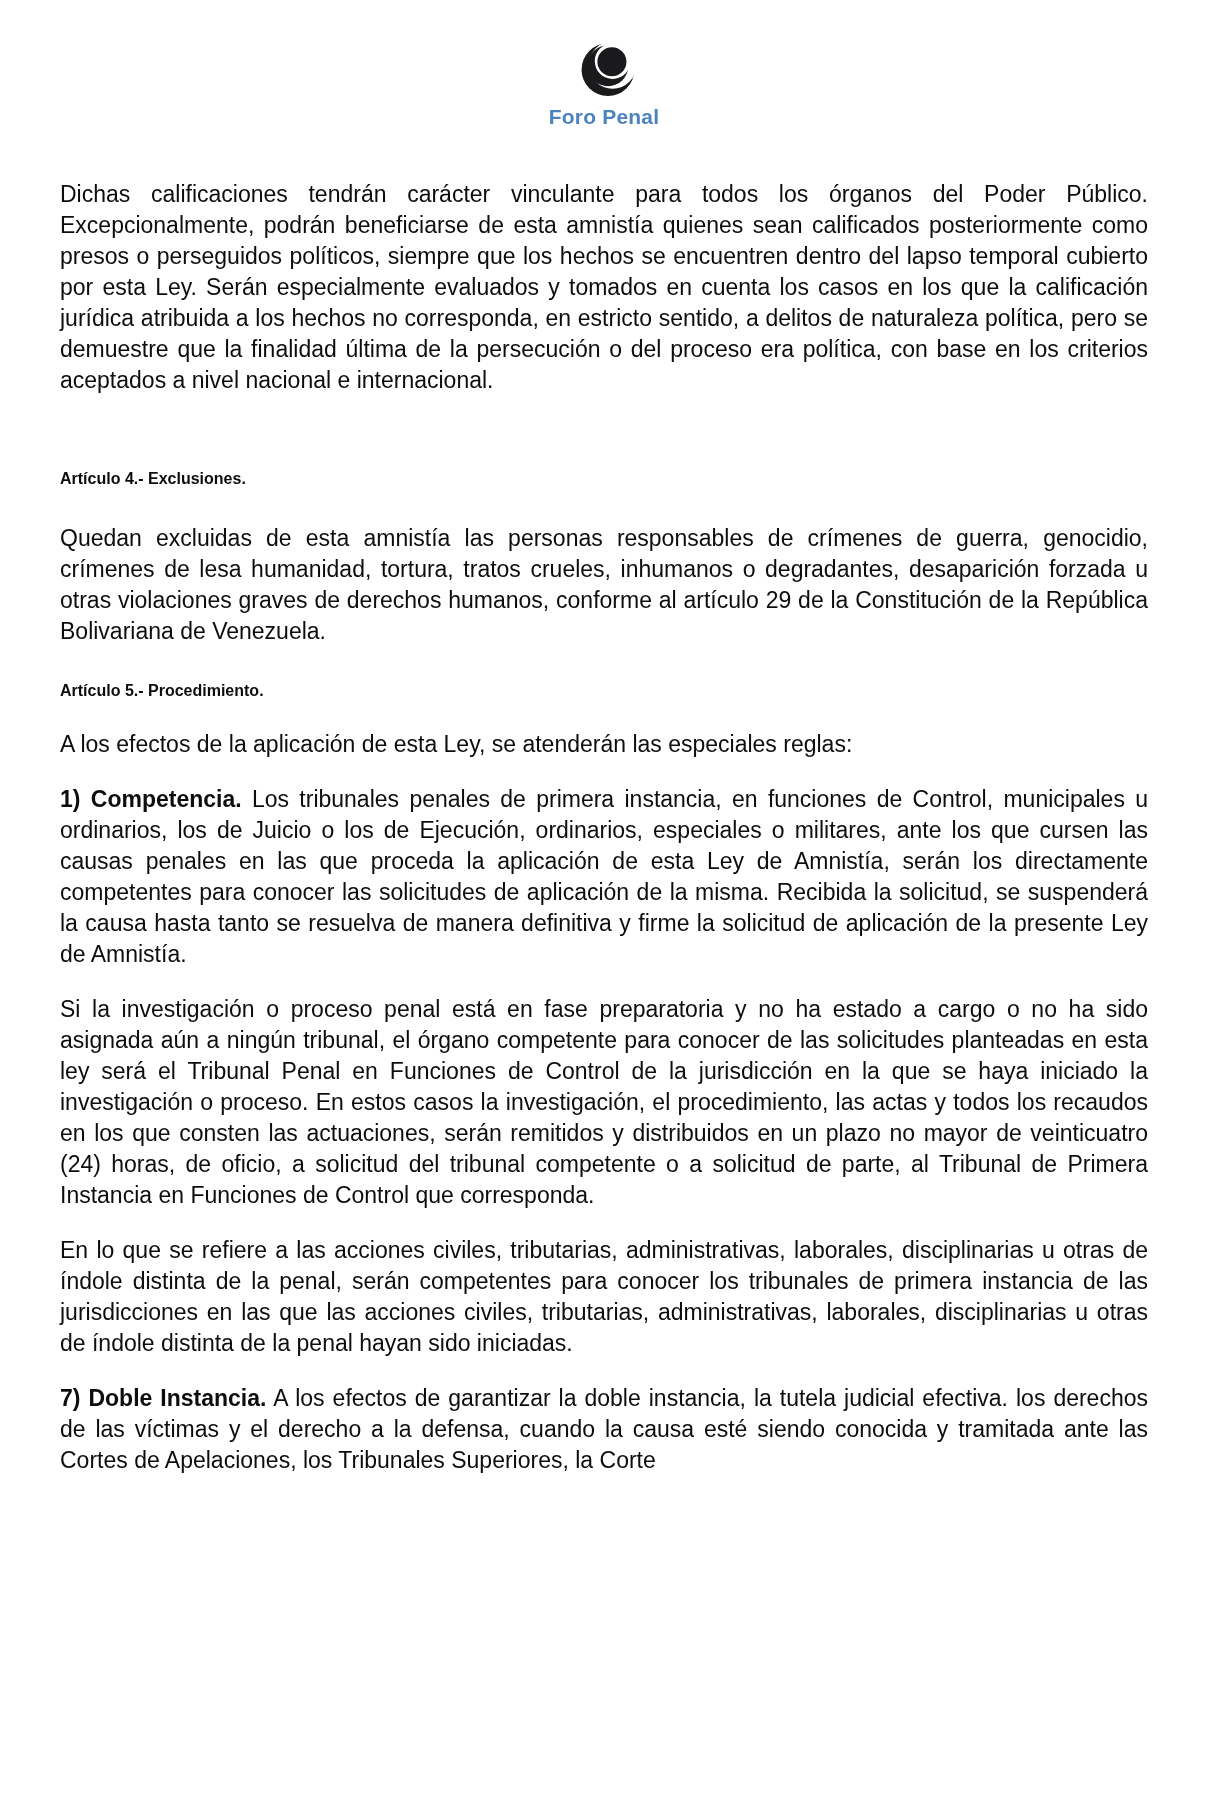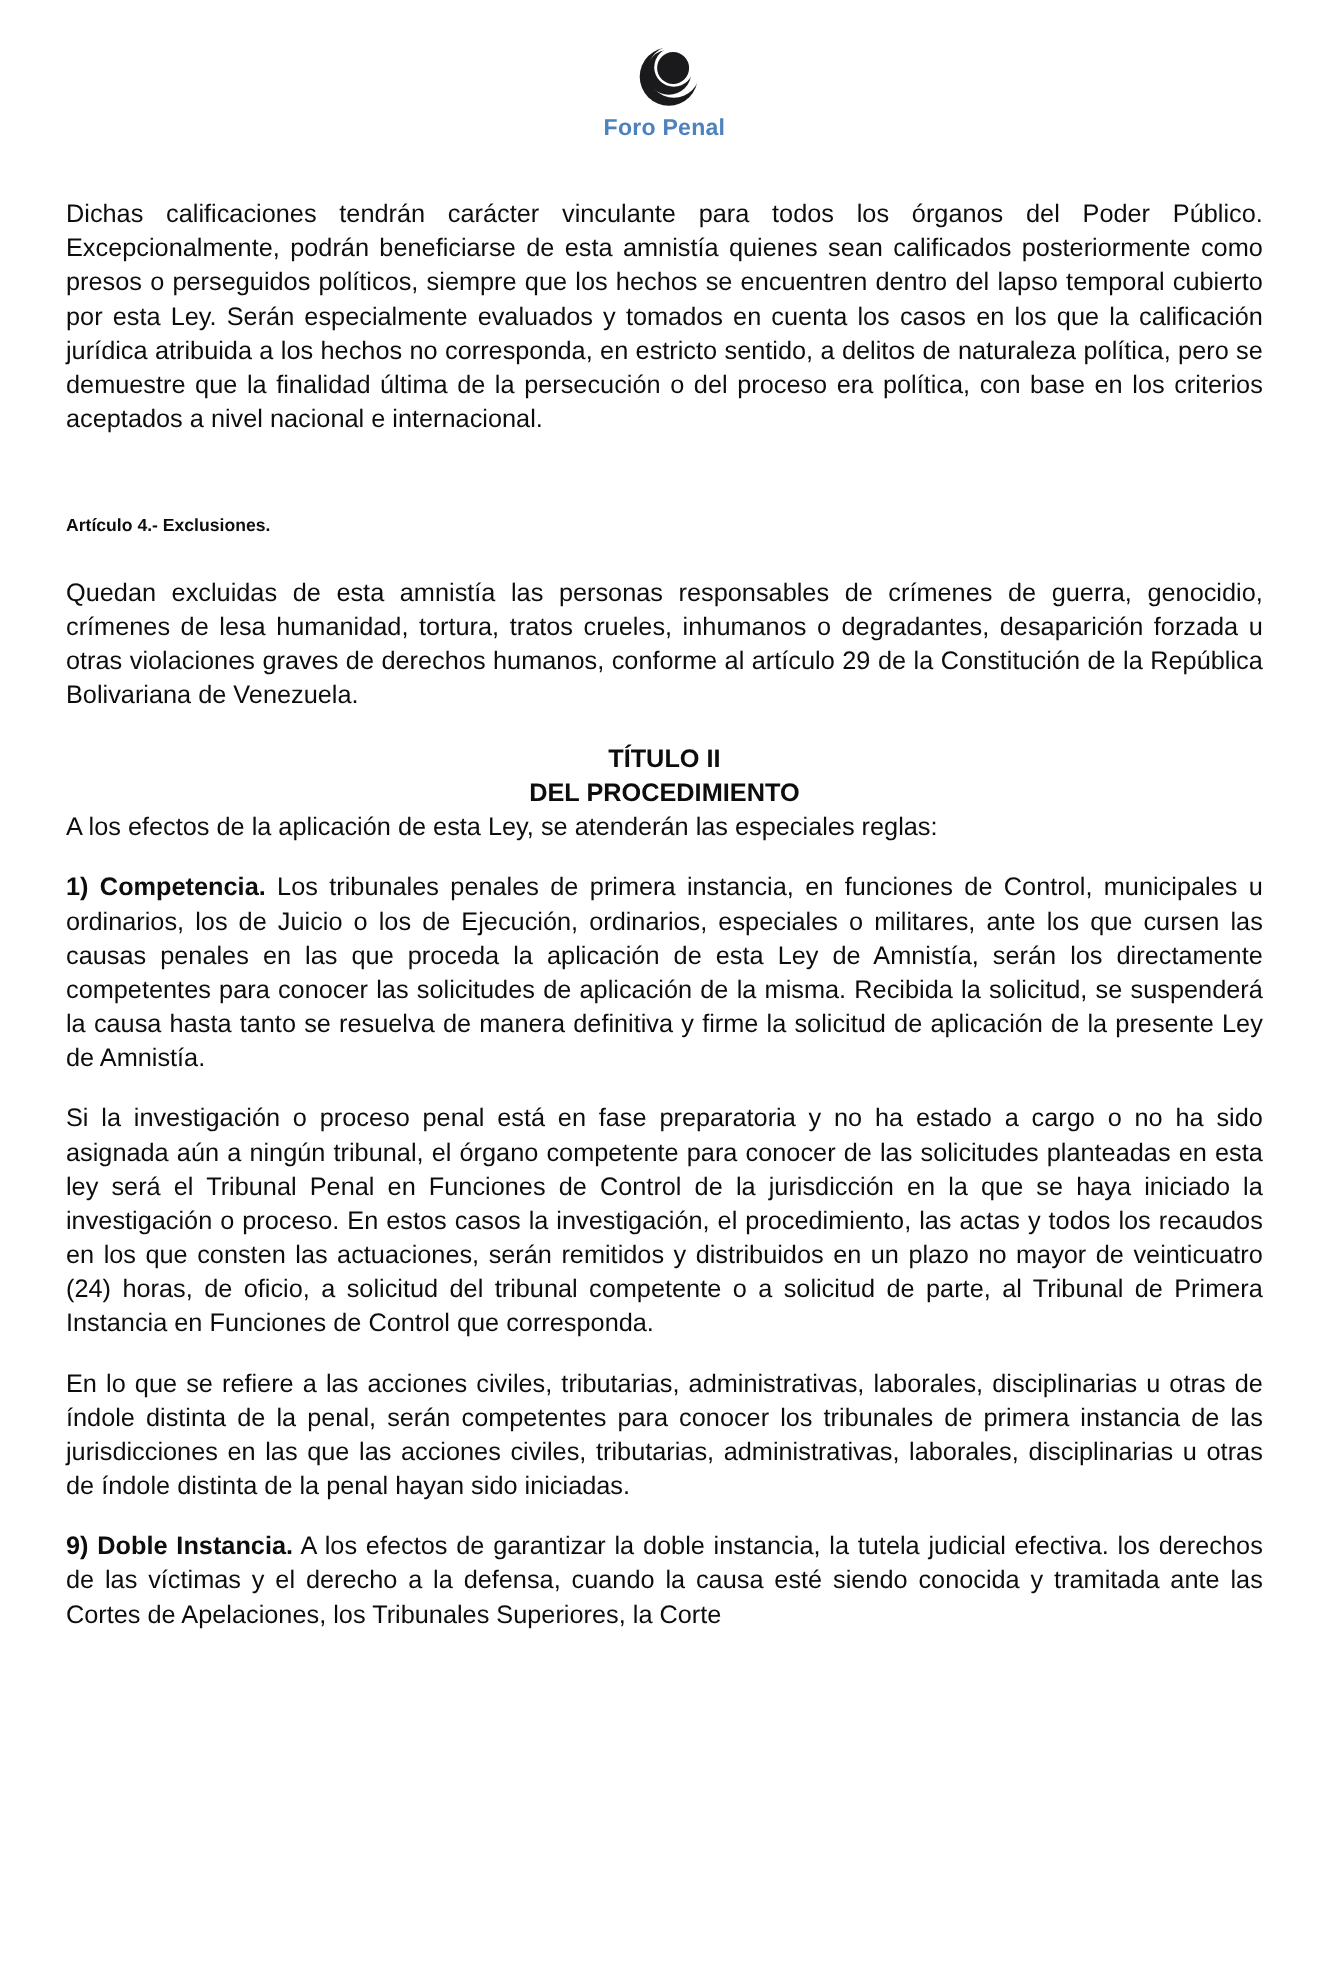--- a/index.html
+++ b/index.html
@@ -91,31 +91,28 @@
   </div>
 
   <div class="doc">
 
     <p class="first">Dichas calificaciones tendrán carácter vinculante para todos los órganos del Poder Público. Excepcionalmente, podrán beneficiarse de esta amnistía quienes sean calificados posteriormente como presos o perseguidos políticos, siempre que los hechos se encuentren dentro del lapso temporal cubierto por esta Ley. Serán especialmente evaluados y tomados en cuenta los casos en los que la calificación jurídica atribuida a los hechos no corresponda, en estricto sentido, a delitos de naturaleza política, pero se demuestre que la finalidad última de la persecución o del proceso era política, con base en los criterios aceptados a nivel nacional e internacional.</p>
 
     <h2 class="art4">Artículo 4.- Exclusiones.</h2>
 
     <p>Quedan excluidas de esta amnistía las personas responsables de crímenes de guerra, genocidio, crímenes de lesa humanidad, tortura, tratos crueles, inhumanos o degradantes, desaparición forzada u otras violaciones graves de derechos humanos, conforme al artículo 29 de la Constitución de la República Bolivariana de Venezuela.</p>
 
-    <div class="title-block">
-      <div>TÍTULO II</div>
-      <div>DEL PROCEDIMIENTO</div>
-    </div>
 
+    <h2 class="art5">Artículo 5.- Procedimiento.</h2>
 
     <p>A los efectos de la aplicación de esta Ley, se atenderán las especiales reglas:</p>
 
     <p><span class="lead-bold">1) Competencia.</span><span> Los tribunales penales de primera instancia, en funciones de Control, municipales u ordinarios, los de Juicio o los de Ejecución, ordinarios, especiales o militares, ante los que cursen las causas penales en las que proceda la aplicación de esta Ley de Amnistía, serán los directamente competentes para conocer las solicitudes de aplicación de la misma. Recibida la solicitud, se suspenderá la causa hasta tanto se resuelva de manera definitiva y firme la solicitud de aplicación de la presente Ley de Amnistía.</span></p>
 
     <p>Si la investigación o proceso penal está en fase preparatoria y no ha estado a cargo o no ha sido asignada aún a ningún tribunal, el órgano competente para conocer de las solicitudes planteadas en esta ley será el Tribunal Penal en Funciones de Control de la jurisdicción en la que se haya iniciado la investigación o proceso. En estos casos la investigación, el procedimiento, las actas y todos los recaudos en los que consten las actuaciones, serán remitidos y distribuidos en un plazo no mayor de veinticuatro (24) horas, de oficio, a solicitud del tribunal competente o a solicitud de parte, al Tribunal de Primera Instancia en Funciones de Control que corresponda.</p>
 
     <p>En lo que se refiere a las acciones civiles, tributarias, administrativas, laborales, disciplinarias u otras de índole distinta de la penal, serán competentes para conocer los tribunales de primera instancia de las jurisdicciones en las que las acciones civiles, tributarias, administrativas, laborales, disciplinarias u otras de índole distinta de la penal hayan sido iniciadas.</p>
 
-    <p><span class="lead-bold">9) Doble Instancia.</span><span> A los efectos de garantizar la doble instancia, la tutela judicial efectiva. los derechos de las víctimas y el derecho a la defensa, cuando la causa esté siendo conocida y tramitada ante las Cortes de Apelaciones, los Tribunales Superiores, la Corte</span></p>
+    <p><span class="lead-bold">7) Doble Instancia.</span><span> A los efectos de garantizar la doble instancia, la tutela judicial efectiva. los derechos de las víctimas y el derecho a la defensa, cuando la causa esté siendo conocida y tramitada ante las Cortes de Apelaciones, los Tribunales Superiores, la Corte</span></p>
 
   </div>
 
 </div>
 
 </body></html>

